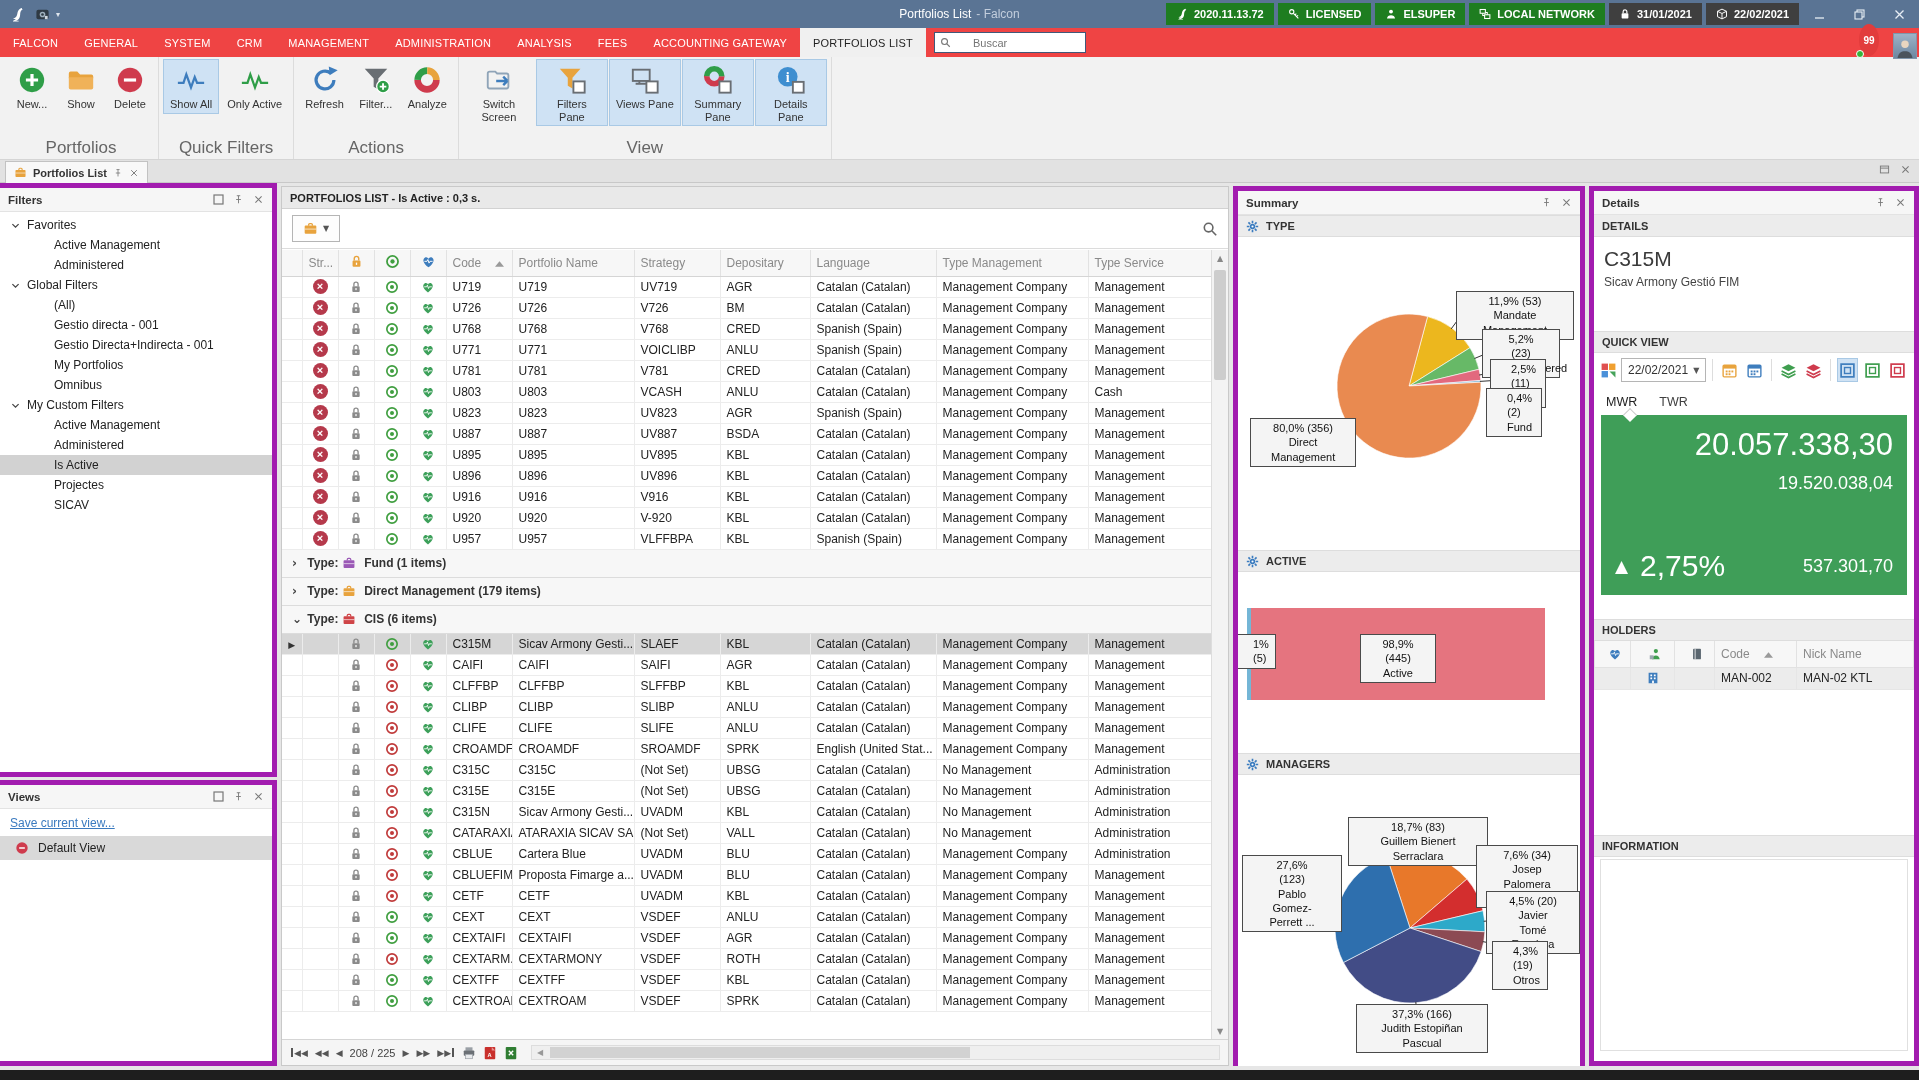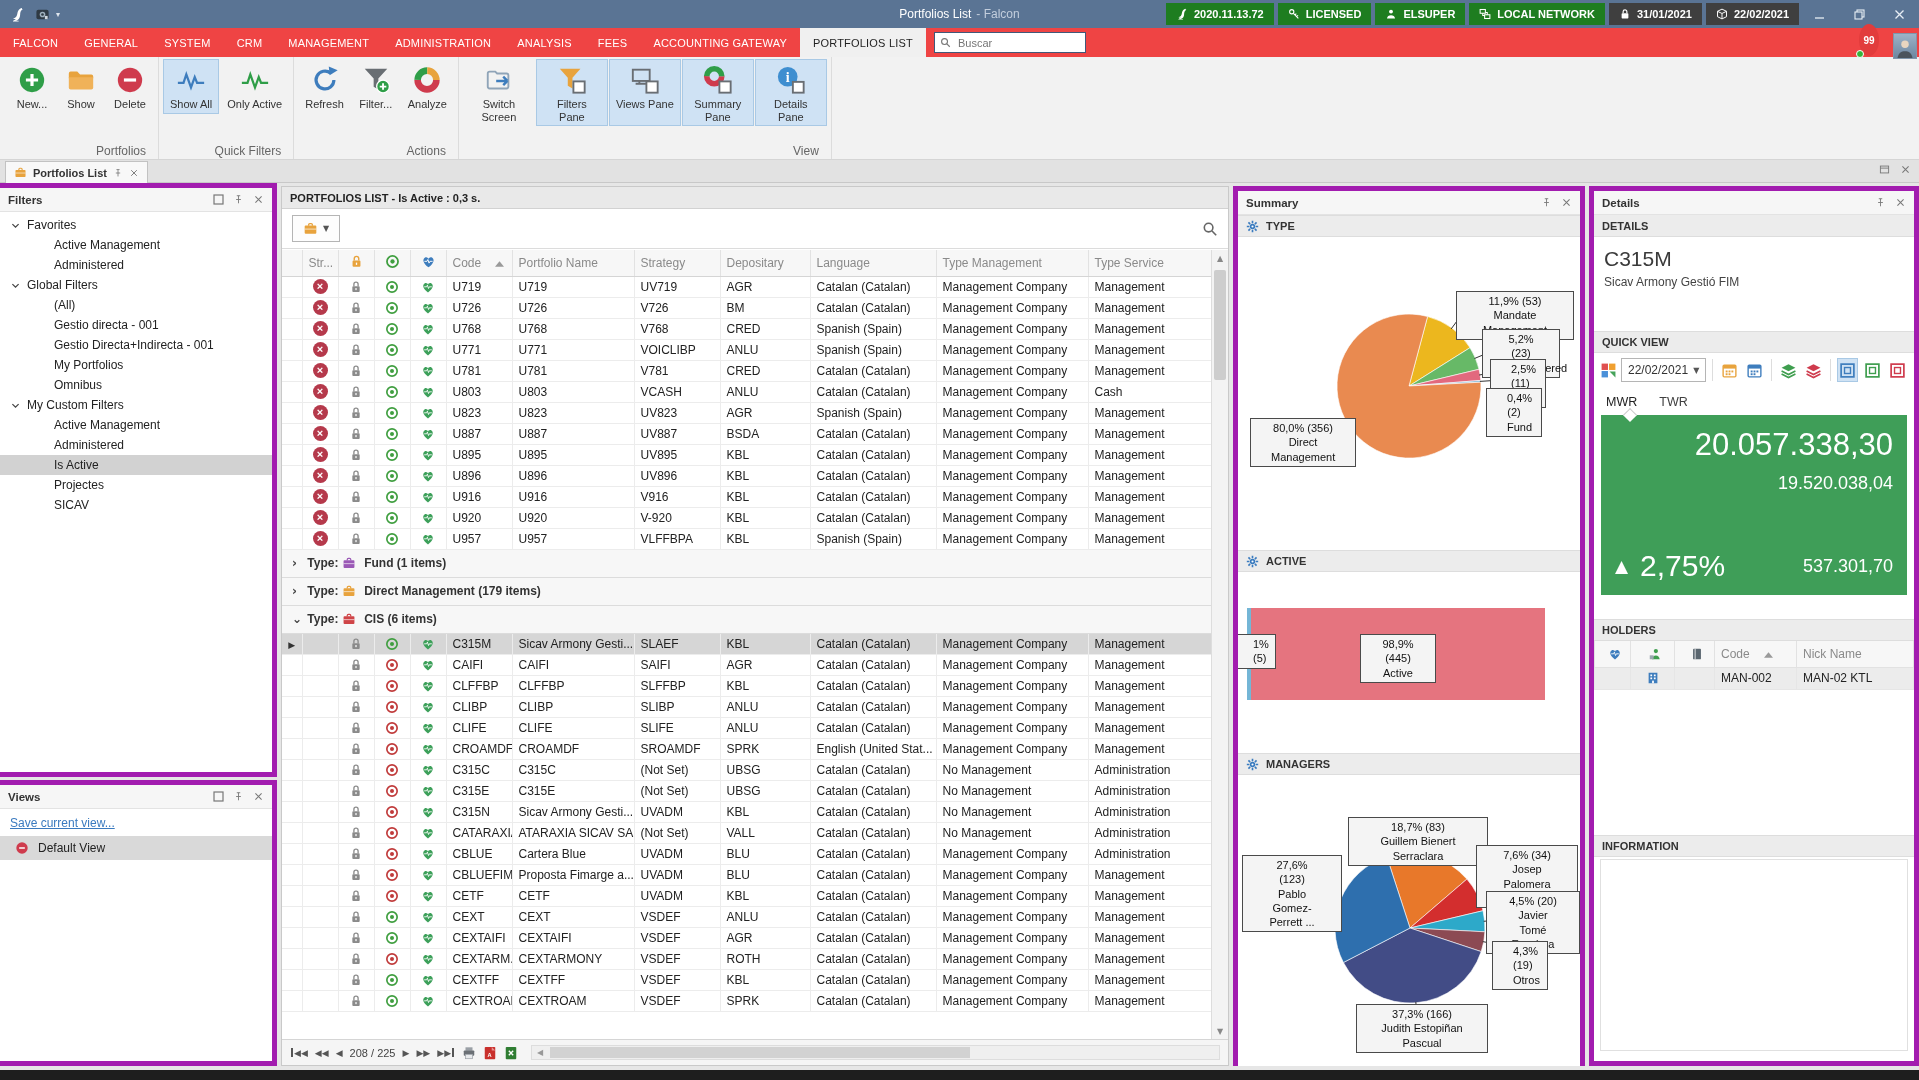--- a/index.html
+++ b/index.html
@@ -30,30 +30,30 @@
   .notif .dot{position:absolute;left:-3px;bottom:-2px;width:8px;height:8px;border-radius:50%;background:#35b43a;border:1px solid #fff;}
   .avatar{position:absolute;right:2px;top:33px;width:24px;height:26px;background:linear-gradient(#9db3c8,#6d87a0);z-index:50;
           display:flex;align-items:flex-end;justify-content:center;overflow:hidden;border:1px solid #8096ab;}
   .avatar svg{width:20px;height:20px;}
 
   
   .menubar{position:absolute;left:0;top:28px;right:0;height:29px;background:#ef4444;display:flex;align-items:stretch;color:#fff;}
   .menu-tab{display:flex;align-items:center;padding:0 13px;font-size:11px;letter-spacing:.2px;cursor:default;}
   .menu-tab.active{background:#f0f0f0;color:#1f1f1f;}
   .menu-search{align-self:center;margin-left:8px;width:152px;height:21px;background:#fff;border:1px solid #41597a;
-               display:flex;align-items:center;gap:5px;padding:0 5px;}
+               display:flex;align-items:center;gap:20px;padding:0 5px;}
   .menu-search .ic{width:11px;height:11px;}
   .menu-search input{border:none;outline:none;width:100%;font-size:11px;font-family:"Liberation Sans",sans-serif;color:#333;background:transparent;}
 
   
   .ribbon{position:absolute;left:0;top:57px;right:0;height:103px;background:#f2f2f2;border-bottom:1px solid #d5d5d5;}
   .ribbon-inner{display:flex;height:100%;padding-left:4px;}
   .rgroup{position:relative;display:flex;flex-direction:column;border-right:1px solid #dcdcdc;padding:2px 4px 16px 4px;}
   .rgroup-buttons{display:flex;align-items:stretch;gap:1px;}
-  .rgroup-label{position:absolute;left:0;right:12px;bottom:1px;text-align:right;font-size:12px;color:#666;}
+  .rgroup-label{position:absolute;left:0;right:0;bottom:1px;text-align:center;font-size:17px;color:#666;}
   .rbtn{display:flex;flex-direction:column;align-items:center;justify-content:flex-start;gap:3px;
         padding:5px 6px 2px 6px;min-width:48px;max-width:72px;border:1px solid transparent;font-size:11px;color:#333;
         text-align:center;line-height:1.15;cursor:default;}
   .rbtn .ic{width:30px;height:30px;}
   .rbtn.active{background:#cfe2f4;border-color:#a9c9e5;}
 
   
   .doctabs{position:absolute;left:0;top:160px;right:0;height:23px;background:#e2e2e2;border-bottom:1px solid #c8c8c8;}
   .doctab{position:absolute;left:5px;top:1px;height:22px;background:#f8f8f8;border:1px solid #c2c2c2;border-bottom:none;
           display:flex;align-items:center;gap:6px;padding:0 8px;font-size:11px;font-weight:bold;color:#333;}

